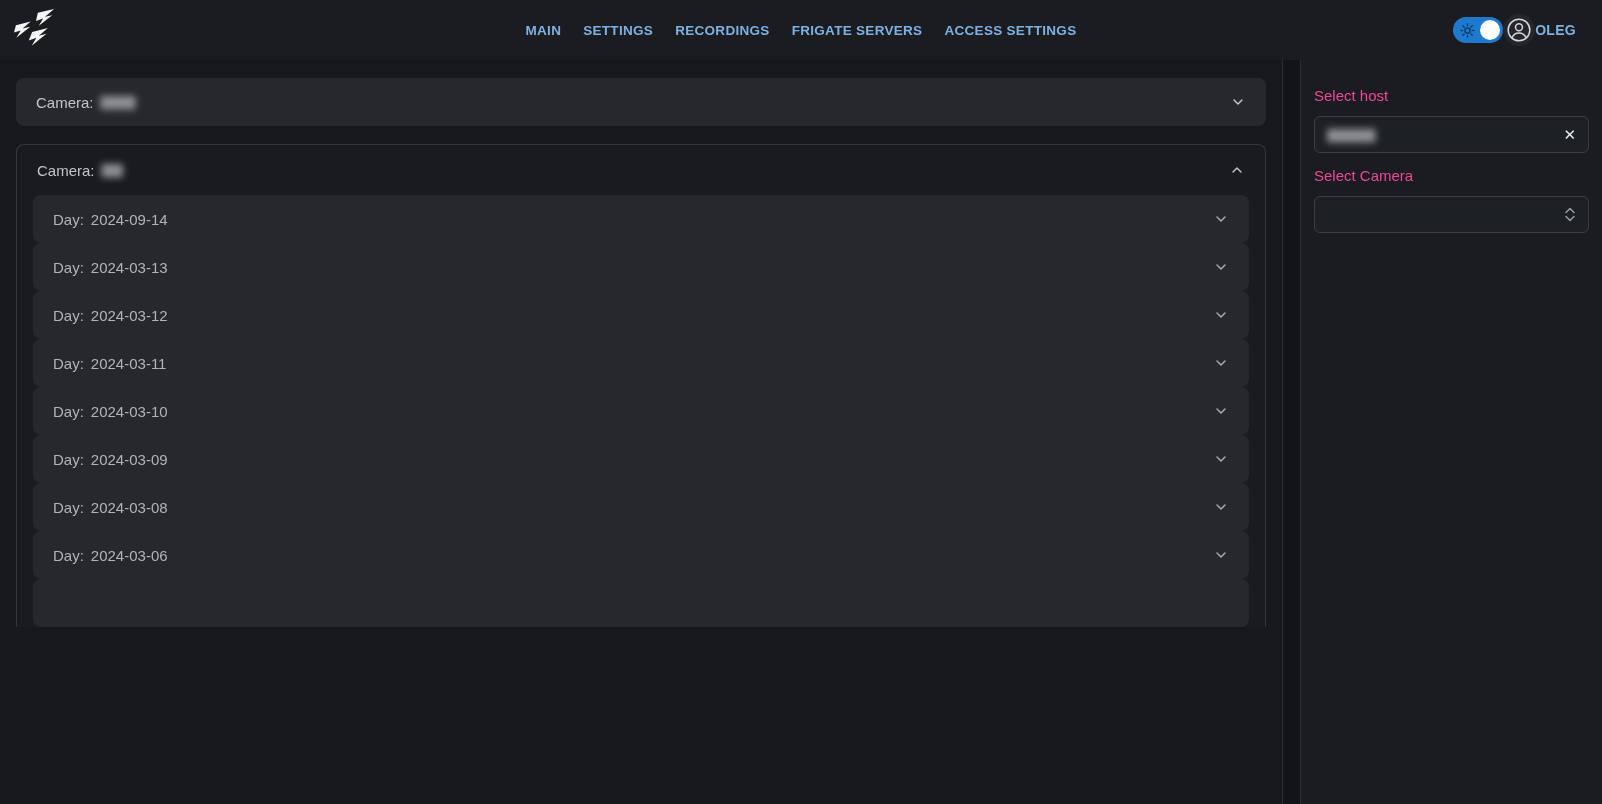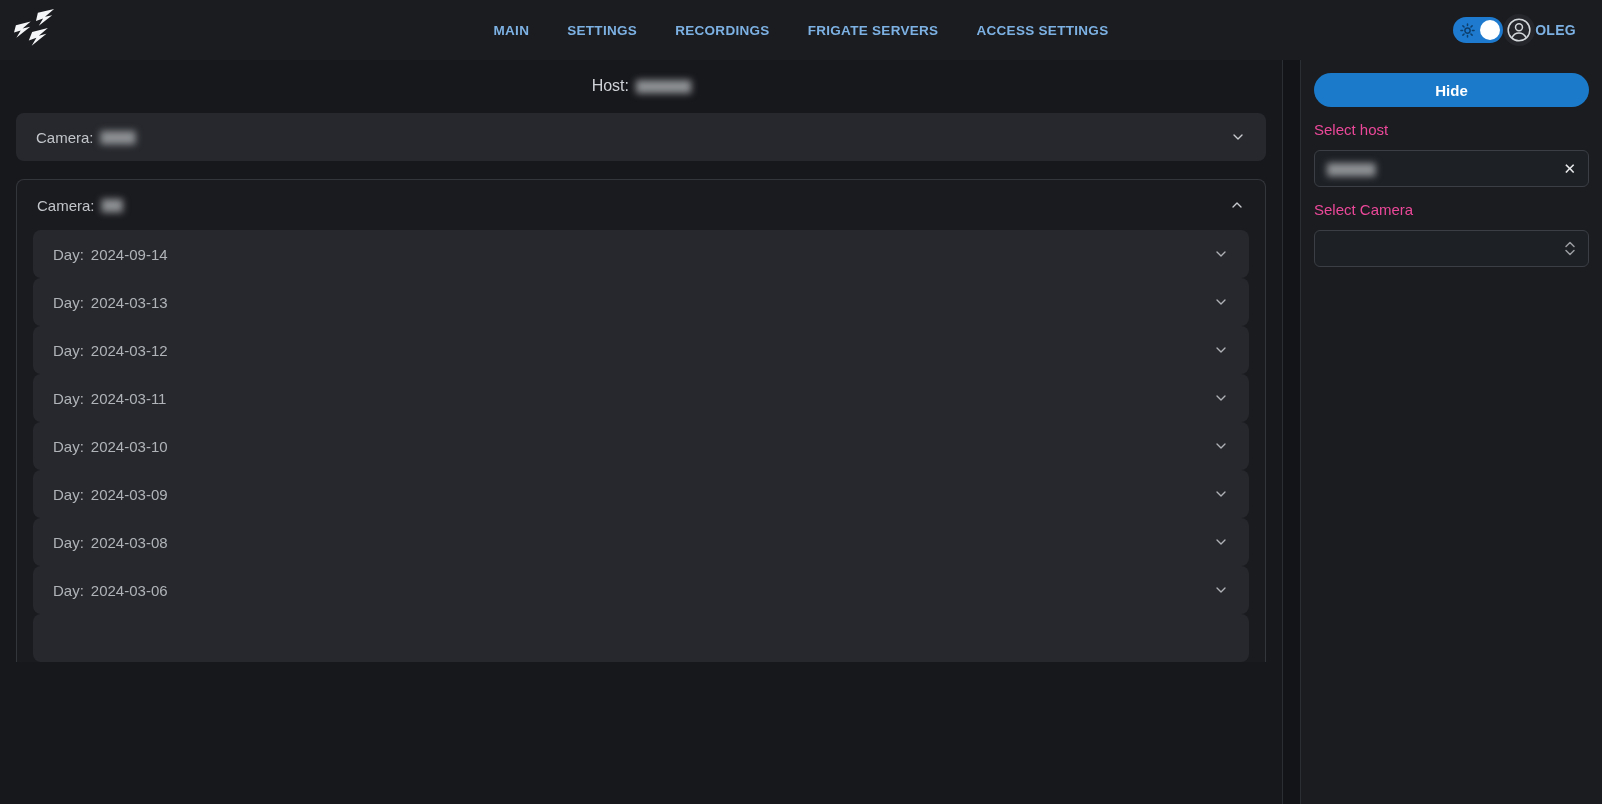--- a/index.html
+++ b/index.html
@@ -4,21 +4,21 @@
 <style>
   * { margin:0; padding:0; box-sizing:border-box; }
   html,body { width:1602px; height:804px; overflow:hidden; background:#131417;
               font-family:"Liberation Sans", sans-serif; }
 
   
   .navbar { position:relative; height:60px; background:#1a1c20; display:flex;
             align-items:center; }
   .logo { margin-left:12px; width:52px; height:46px; display:flex; align-items:center; }
   .nav-center { position:absolute; left:0; right:0; top:0; height:60px;
-                display:flex; align-items:center; justify-content:center; gap:38px;
+                display:flex; align-items:center; justify-content:center; gap:22px;
                 pointer-events:none; }
   .nav-link { pointer-events:auto; color:#7db1e3; font-size:13.5px; font-weight:700;
               letter-spacing:.3px; cursor:pointer; white-space:nowrap; }
   .nav-right { margin-left:auto; display:flex; align-items:center; 
                padding-right:26px; z-index:2; }
   .theme-toggle { width:50px; height:26px; background:#1e7ace; border-radius:13px;
                   position:relative; display:flex; align-items:center; cursor:pointer; }
   .theme-toggle .sun { margin-left:7px; }
   .theme-toggle .knob { position:absolute; right:3px; top:3px; width:20px; height:20px;
                         background:#ffffff; border-radius:50%; }
@@ -107,24 +107,20 @@
       </svg>
     </div>
     <span class="username">OLEG</span>
   </div>
 </div>
 
 <div class="page">
 
   <div class="main">
 
-    <div class="host-heading">
-      <span>Host:</span>
-      <span class="blur-redacted">████████</span>
-    </div>
 
     <div class="camera-row">
       <span class="row-label">
         <span>Camera:</span>
         <span class="blur-redacted">█████</span>
       </span>
       <span class="chev">
         <svg width="16" height="16" viewBox="0 0 24 24" fill="none" stroke="#c8cbcf" stroke-width="2" stroke-linecap="round" stroke-linejoin="round">
           <path d="M6 9l6 6 6-6"></path>
         </svg>
@@ -243,21 +239,20 @@
           </div>
         </div>
 
       <div class="day-row partial"></div>
     </div>
   </div>
 
   <div class="spacer"></div>
 
   <div class="sidebar">
-    <button class="hide-btn">Hide</button>
 
     <div class="side-label">Select host</div>
 
     <div class="side-select">
       <span class="blur-redacted">███████</span>
       <span class="clear-x">✕</span>
     </div>
 
     <div class="side-label">Select Camera</div>
 

